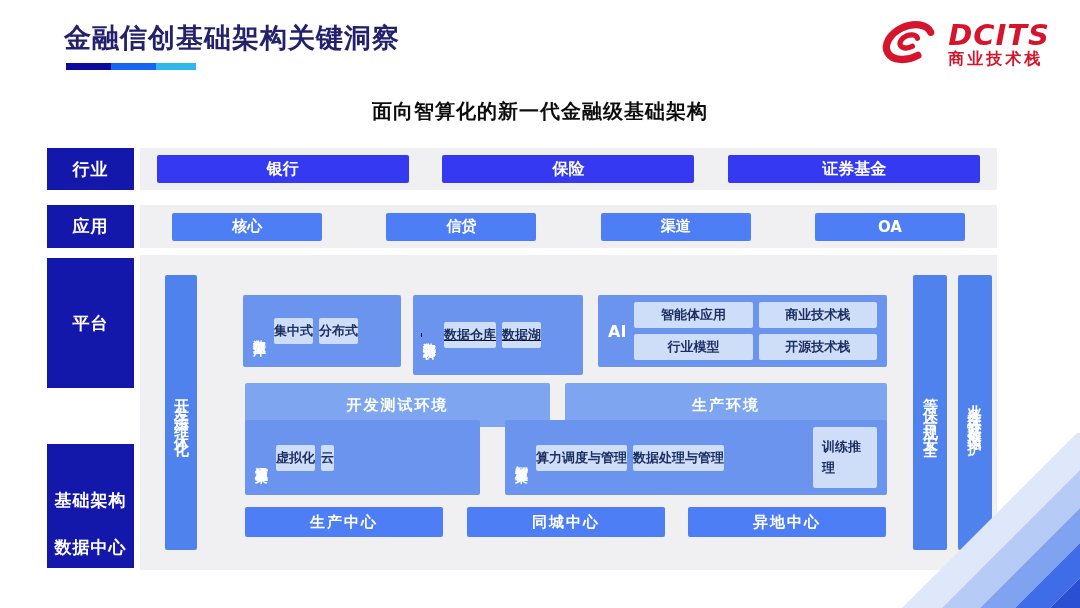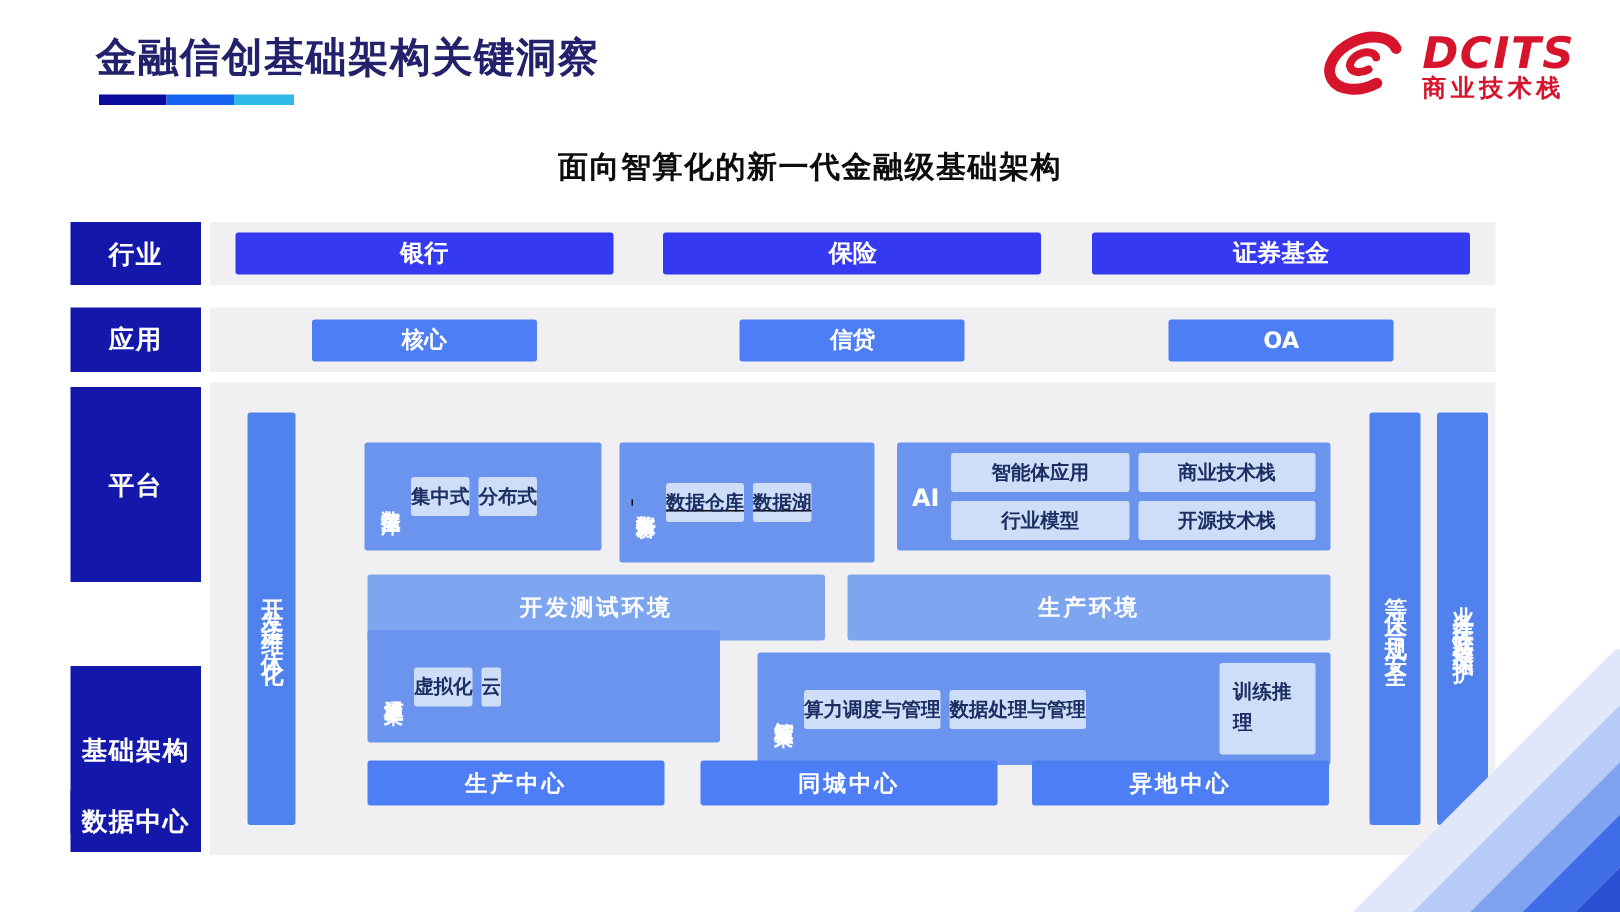--- a/index.html
+++ b/index.html
@@ -50,21 +50,21 @@
   .v-label{writing-mode:vertical-rl;text-orientation:upright;color:#fff;font-weight:bold;font-size:13px;line-height:1;letter-spacing:1px;flex:0 0 auto;}
   .h-label{color:#fff;font-weight:bold;font-size:16px;flex:0 0 auto;}
   .inner-col{flex:1;display:flex;flex-direction:row;gap:6px;}
   .inner-box{background:var(--inner-blue);color:var(--inner-text);font-weight:bold;font-size:13px;
     height:26px;display:flex;align-items:center;justify-content:center;border-radius:2px;}
   .db{left:103px;top:40px;width:158px;height:72px;}
   .an{left:273px;top:40px;width:170px;height:80px;text-decoration:underline;}
   .ai{left:458px;top:40px;width:289px;height:72px;}
   .ai-grid{flex:1;display:grid;grid-template-columns:1fr 1fr;gap:6px;}
   .gc{left:105px;top:165px;width:235px;height:75px;}
-  .sc{left:365px;top:180px;width:382px;height:75px;}
+  .sc{left:365px;top:165px;width:382px;height:75px;}
   .train-box{flex:0 0 auto;width:46px;align-self:stretch;background:var(--inner-blue);color:var(--inner-text);
     font-weight:bold;font-size:13px;display:flex;align-items:center;justify-content:center;
     border-radius:2px;word-break:break-all;line-height:1.6;padding:0 9px;}
   .env{position:absolute;top:128px;height:44px;background:var(--env-blue);color:#fff;font-weight:bold;font-size:15px;
     display:flex;align-items:center;justify-content:center;letter-spacing:2px;border-radius:2px;}
   .env1{left:105px;width:305px;}
   .env2{left:425px;width:322px;}
   .dc-btn{position:absolute;top:252px;height:30px;width:198px;background:var(--mid-blue);font-size:15px;letter-spacing:2px;font-family:Liberation Serif, serif;}
   .dc1{left:105px;} .dc2{left:327px;} .dc3{left:548px;}
 
@@ -108,20 +108,21 @@
 
   <div class="strip strip1">
     <div class="btn ind-btn">银行</div>
     <div class="btn ind-btn">保险</div>
     <div class="btn ind-btn">证券基金</div>
   </div>
 
   <div class="strip strip2">
     <div class="btn app-btn">核心</div>
     <div class="btn app-btn">信贷</div>
+    <div class="btn app-btn">渠道</div>
     <div class="btn app-btn">OA</div>
   </div>
 
   <div class="panel">
 
     <div class="vbar devops">开发运维一体化</div>
 
     <div class="container db">
       <span class="v-label">数据库</span>
       <span class="inner-col">

